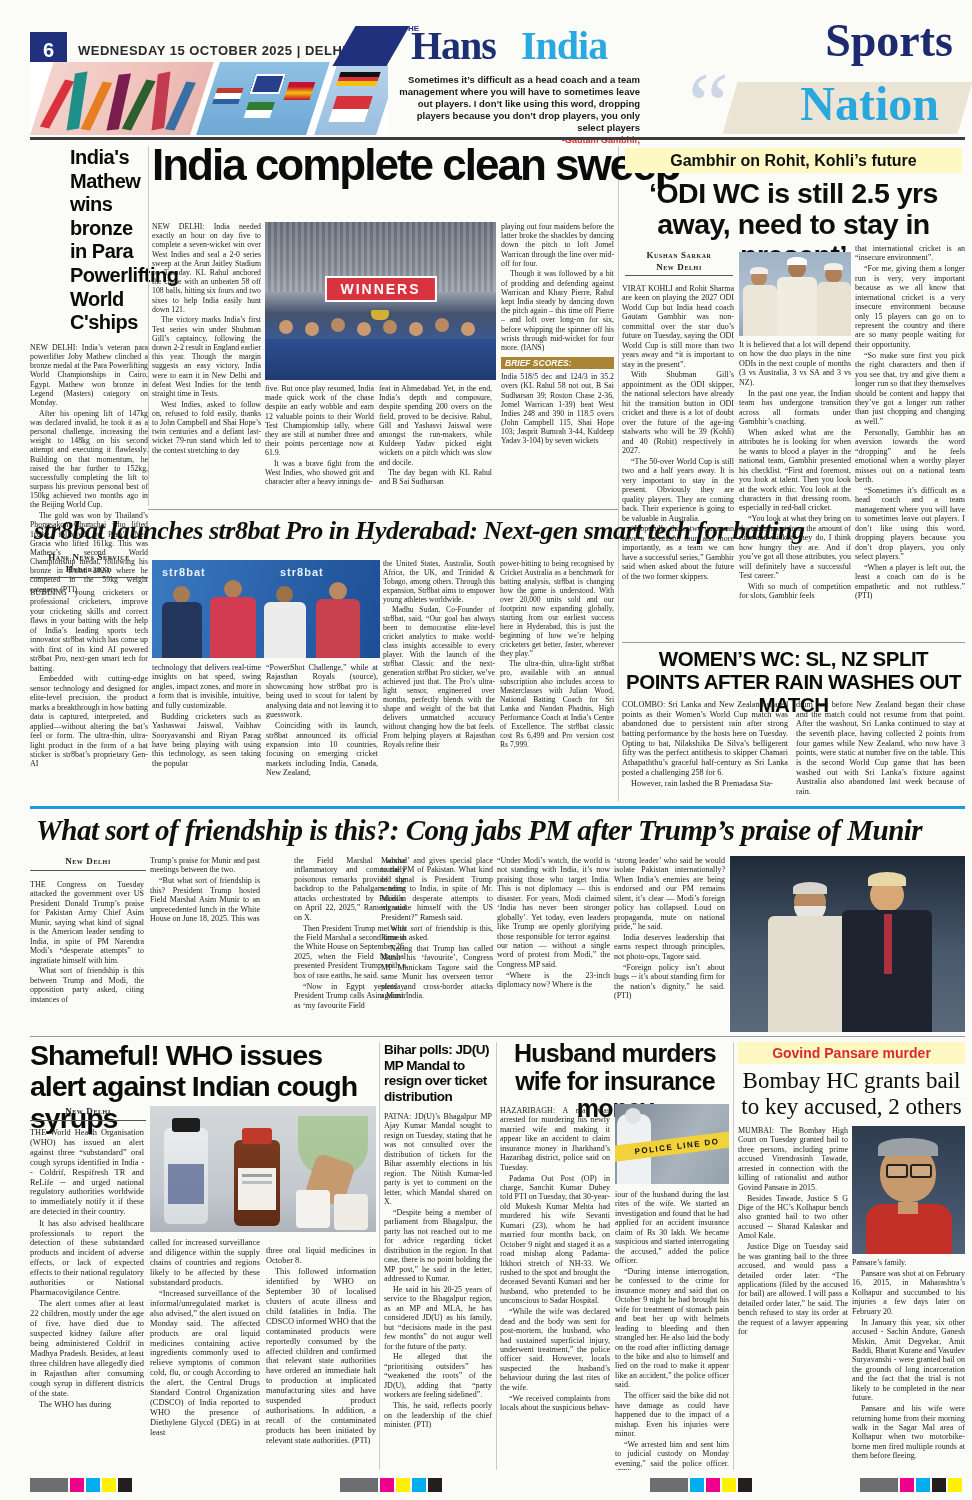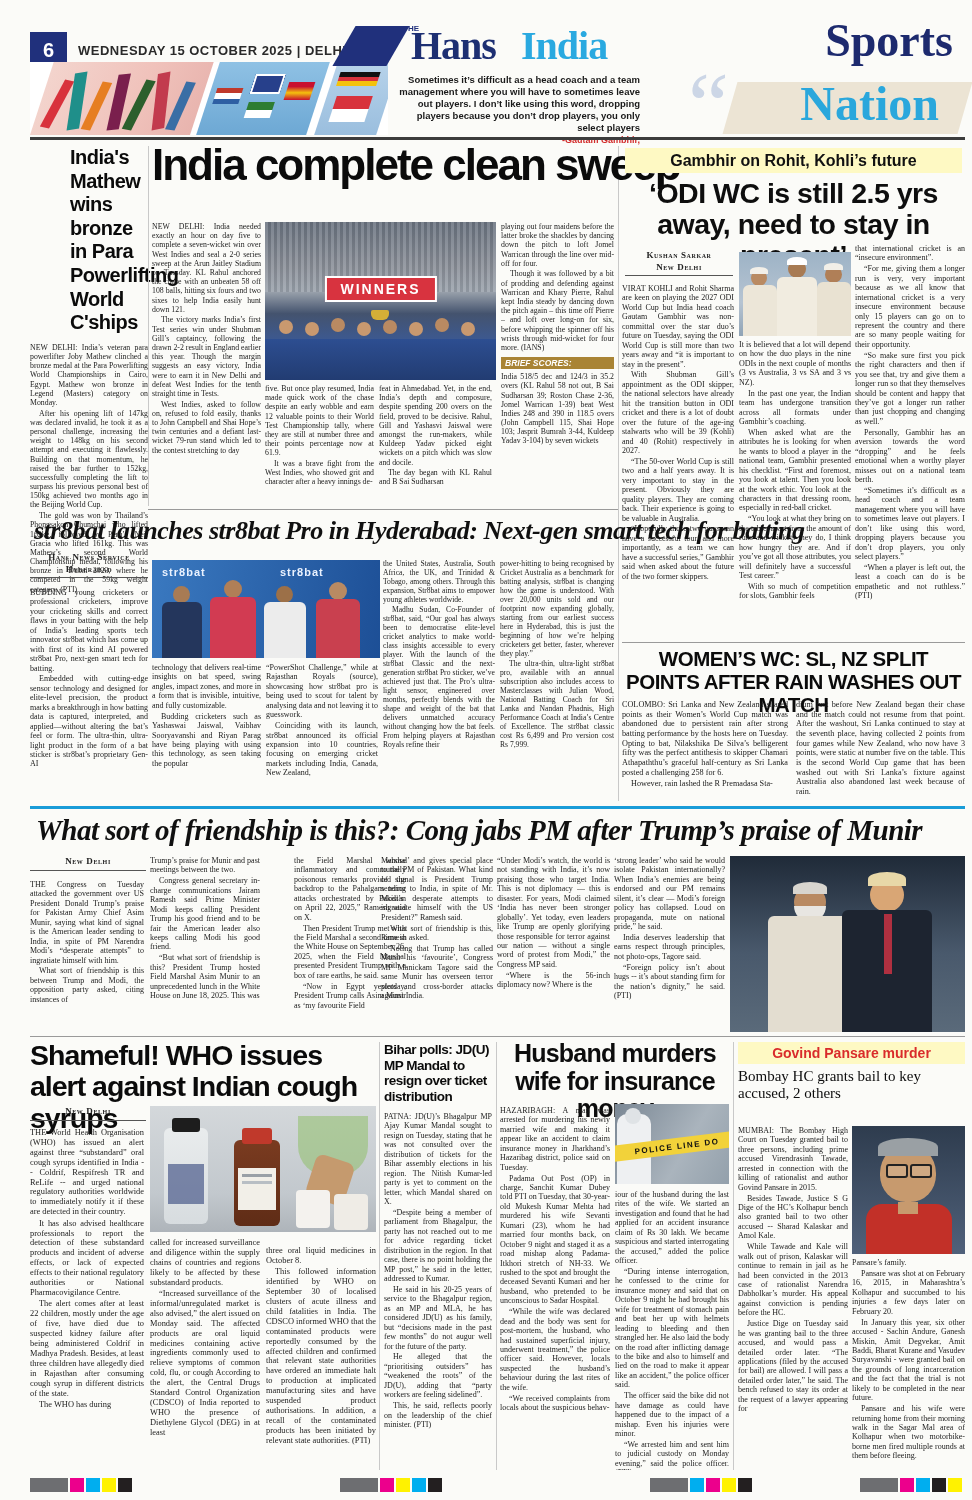--- a/index.html
+++ b/index.html
@@ -251,36 +251,35 @@
     <div>New Delhi</div>
     <div class="bl-rule"></div>
   </div>
 
   <div class="abs col" style="left:30px;top:880px;width:114px;height:152px;">
       <p>THE Congress on Tuesday attacked the government over US President Donald Trump’s praise for Pakistan Army Chief Asim Munir, saying what kind of signal is the American leader sending to India, in spite of PM Narendra Modi’s “desperate attempts” to ingratiate himself with him.</p>
       <p>What sort of friendship is this between Trump and Modi, the opposition party asked, citing instances of</p>
     </div>
   <div class="abs col" style="left:150px;top:856px;width:110px;height:176px;">
       <p>Trump’s praise for Munir and past meetings between the two.</p>
-      <p>Congress general secretary in-charge communications Jairam Ramesh said Prime Minister Modi keeps calling President Trump his good friend and to be fair the American leader also keeps calling Modi his good friend.</p>
       <p>“But what sort of friendship is this? President Trump hosted Field Marshal Asim Munir to an unprecedented lunch in the White House on June 18, 2025. This was</p>
     </div>
   <div class="abs col" style="left:264px;top:856px;width:112px;height:176px;margin-left:30px;">
       <p>the Field Marshal whose inflammatory and communally poisonous remarks provided the backdrop to the Pahalgam terror attacks orchestrated by Pakistan on April 22, 2025,” Ramesh said on X.</p>
       <p>Then President Trump met with the Field Marshal a second time in the White House on September 26, 2025, when the Field Marshal presented President Trump with a box of rare earths, he said.</p>
       <p>“Now in Egypt yesterday, President Trump calls Asim Munir as ‘my favourite Field</p>
     </div>
   <div class="abs col" style="left:381px;top:856px;width:112px;height:176px;">
       <p>Marshal’ and gives special place to the PM of Pakistan. What kind of signal is President Trump sending to India, in spite of Mr. Modi’s desperate attempts to ingratiate himself with the US President?” Ramesh said.</p>
       <p>What sort of friendship is this, Ramesh asked.</p>
       <p>Noting that Trump has called Munir his ‘favourite’, Congress MP Manickam Tagore said the same Munir has overseen terror plots and cross-border attacks against India.</p>
     </div>
   <div class="abs col" style="left:497px;top:856px;width:113px;height:176px;">
       <p>“Under Modi’s watch, the world is not standing with India, it’s now praising those who target India. This is not diplomacy — this is disaster. For years, Modi claimed ‘India has never been stronger globally’. Yet today, even leaders like Trump are openly glorifying those responsible for terror against our nation — without a single word of protest from Modi,” the Congress MP said.</p>
-      <p>“Where is the 56-inch diplomacy now? Where is the</p>
+      <p>“Where is the 23-inch diplomacy now? Where is the</p>
     </div>
   <div class="abs col" style="left:614px;top:856px;width:111px;height:176px;">
       <p>‘strong leader’ who said he would isolate Pakistan internationally? When India’s enemies are being endorsed and our PM remains silent, it’s clear — Modi’s foreign policy has collapsed. Loud on propaganda, mute on national pride,” he said.</p>
       <p>India deserves leadership that earns respect through principles, not photo-ops, Tagore said.</p>
       <p>“Foreign policy isn’t about hugs -- it’s about standing firm for the nation’s dignity,” he said. (PTI)</p>
     </div>
 
   <div class="photo" style="left:730px;top:856px;width:235px;height:176px;background:linear-gradient(180deg,#1f2a38,#49596c 55%,#5a6a7a);">
     <div class="person" style="left:38px;top:30px;width:84px;height:146px;">
       <span class="head" style="left:26px;top:0;width:32px;height:32px;background:#b98a62;"></span>
@@ -368,25 +367,24 @@
       <p>“During intense interrogation, he confessed to the crime for insurance money and said that on October 9 night he had brought his wife for treatment of stomach pain and beat her up with helmets leading to bleeding and then strangled her. He also laid the body on the road after inflicting damage to the bike and also to himself and lied on the road to make it appear like an accident,” the police officer said.</p>
       <p>The officer said the bike did not have damage as could have happened due to the impact of a mishap. Even his injuries were minor.</p>
       <p>“We arrested him and sent him to judicial custody on Monday evening,” said the police officer. (PTI)</p>
     </div>
 
   <div class="vrule" style="left:733px;top:1042px;height:428px;"></div>
 
   <div class="abs kicker" style="left:738px;top:1042px;width:227px;height:22px;">
     <span style="font-size:14px;color:#D92B2B;">Govind Pansare murder</span>
   </div>
-  <div class="abs" style="left:738px;top:1068px;width:227px;font-family:'Liberation Serif',serif;font-size:15px;line-height:1.15;color:#0d0d0d;">Bombay HC grants bail to key accused, 2 others</div>
+  <div class="abs" style="left:738px;top:1068px;width:227px;text-align:center;font-family:'Liberation Serif',serif;font-size:23px;line-height:1.15;color:#0d0d0d;">Bombay HC grants bail to key accused, 2 others</div>
   <div class="abs col" style="left:738px;top:1126px;width:110px;height:344px;">
       <p>MUMBAI: The Bombay High Court on Tuesday granted bail to three persons, including prime accused Virendrasinh Tawade, arrested in connection with the killing of rationalist and author Govind Pansare in 2015.</p>
       <p>Besides Tawade, Justice S G Dige of the HC’s Kolhapur bench also granted bail to two other accused -- Sharad Kalaskar and Amol Kale.</p>
-      <p>While Tawade and Kale will walk out of prison, Kalaskar will continue to remain in jail as he had been convicted in the 2013 case of rationalist Narendra Dabholkar’s murder. His appeal against conviction is pending before the HC.</p>
       <p>Justice Dige on Tuesday said he was granting bail to the three accused, and would pass a detailed order later. “The applications (filed by the accused for bail) are allowed. I will pass a detailed order later,” he said. The bench refused to stay its order at the request of a lawyer appearing for</p>
     </div>
 
   <div class="photo" style="left:852px;top:1126px;width:113px;height:128px;background:linear-gradient(180deg,#2e3c4e,#50617a);">
     <div class="abs" style="left:28px;top:18px;width:56px;height:58px;background:#c79a6e;border-radius:50% 50% 46% 46%;"></div>
     <div class="abs" style="left:26px;top:12px;width:60px;height:18px;background:#9aa0a4;border-radius:50% 50% 0 0;"></div>
     <div class="abs" style="left:34px;top:38px;width:18px;height:10px;border:2px solid #222;border-radius:3px;background:rgba(255,255,255,.15);"></div>
     <div class="abs" style="left:58px;top:38px;width:18px;height:10px;border:2px solid #222;border-radius:3px;background:rgba(255,255,255,.15);"></div>
     <div class="abs" style="left:14px;top:78px;width:86px;height:50px;background:#c23028;border-radius:16px 16px 0 0;"></div>
     <div class="abs" style="left:46px;top:76px;width:20px;height:12px;background:#c79a6e;"></div>

